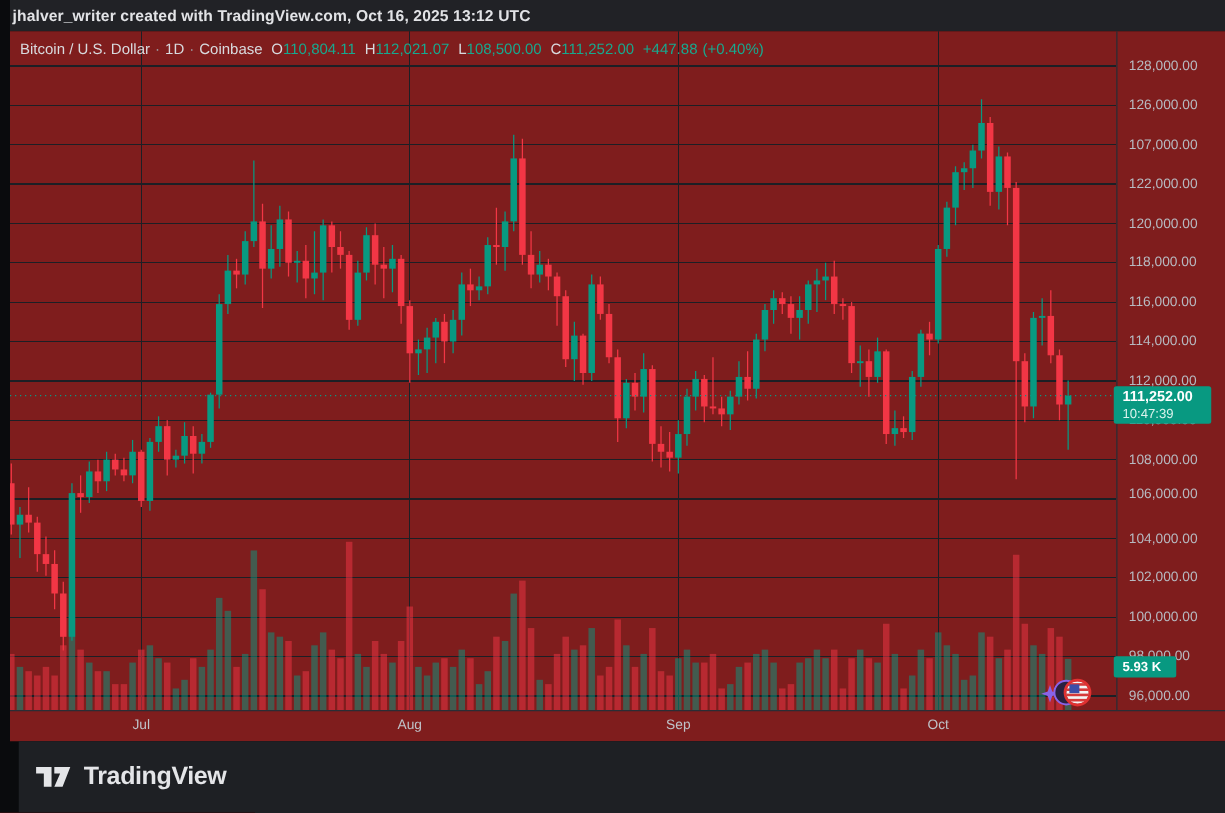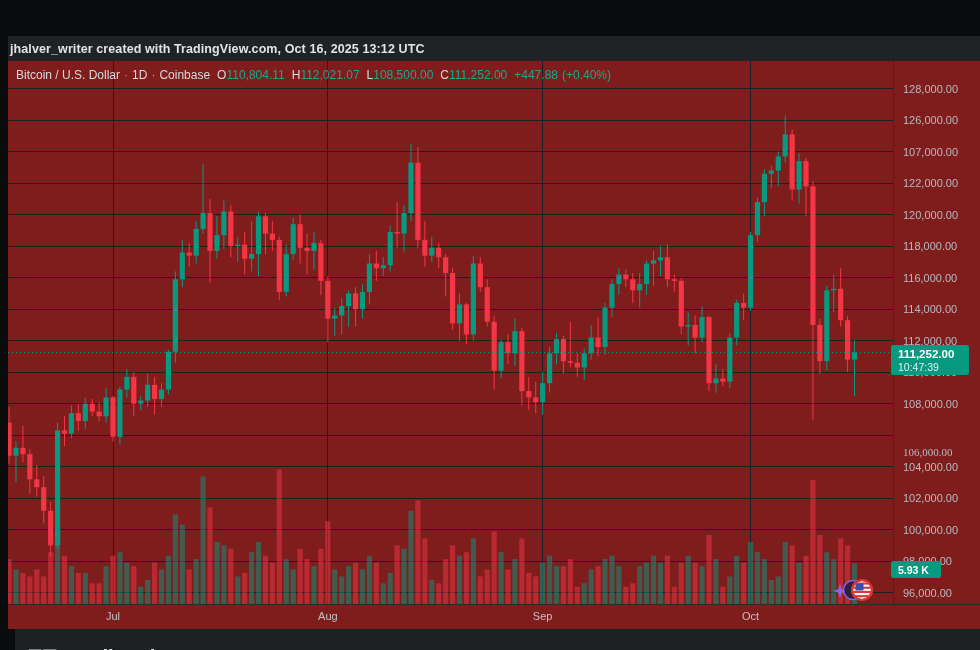--- a/index.html
+++ b/index.html
@@ -1,18 +1,18 @@
 <!DOCTYPE html>
 <html><head>
 <meta charset="utf-8">
 <style>
   * { margin:0; padding:0; box-sizing:border-box; }
   html,body { width:980px; height:650px; background:#0a0b0d; overflow:hidden;
               font-family:"Liberation Sans", sans-serif; }
-  #stage { position:relative; width:980px; height:460px;margin-top:36px; }
+  #stage { position:relative; width:980px; height:460px; }
 
   
   #topbar { position:absolute; left:8px; top:0; width:972px; height:25px;
             background:#212226; display:flex; align-items:center; padding-left:2px; }
   #topbar .attr { color:#e2e3e6; font-size:12.5px; font-weight:700; letter-spacing:.1px; }
 
   
   #widget { position:absolute; left:8px; top:25px; width:972px; height:568px;
             background:#7f1d1d; }
   #chart-svg { position:absolute; left:0; top:0; }
@@ -732,21 +732,21 @@
         <div class="tick" style="top: 52.2px;">126,000.00</div>
         <div class="tick" style="top: 83.7px;">107,000.00</div>
         <div class="tick" style="top: 115.2px;">122,000.00</div>
         <div class="tick" style="top: 146.7px;">120,000.00</div>
         <div class="tick" style="top: 178.2px;">118,000.00</div>
         <div class="tick" style="top: 209.7px;">116,000.00</div>
         <div class="tick" style="top: 241.2px;">114,000.00</div>
         <div class="tick" style="top: 272.7px;">112,000.00</div>
         <div class="tick" style="top: 304.2px;">110,000.00</div>
         <div class="tick" style="top: 335.7px;">108,000.00</div>
-        <div class="tick" style="top: 384px; font-family: Liberation Serif, serif;">106,000.00</div>
+        <div class="tick" style="top: 363px;">106,000.00</div>
         <div class="tick" style="top: 398.7px;">104,000.00</div>
         <div class="tick" style="top: 430.2px;">102,000.00</div>
         <div class="tick" style="top: 461.7px;">100,000.00</div>
         <div class="tick" style="top: 493.2px;">98,000.00</div>
         <div class="tick" style="top: 524.7px;">96,000.00</div>
         <div id="price-label">
         <span class="p">111,252.00</span>
         <span class="cd">10:47:39</span>
       </div>
         <div id="vol-label">

